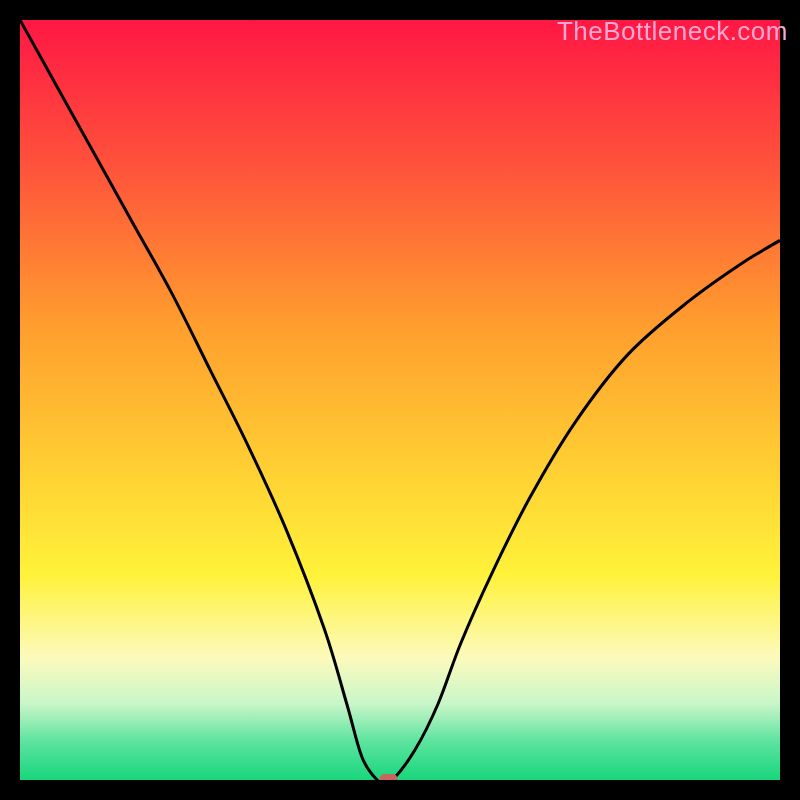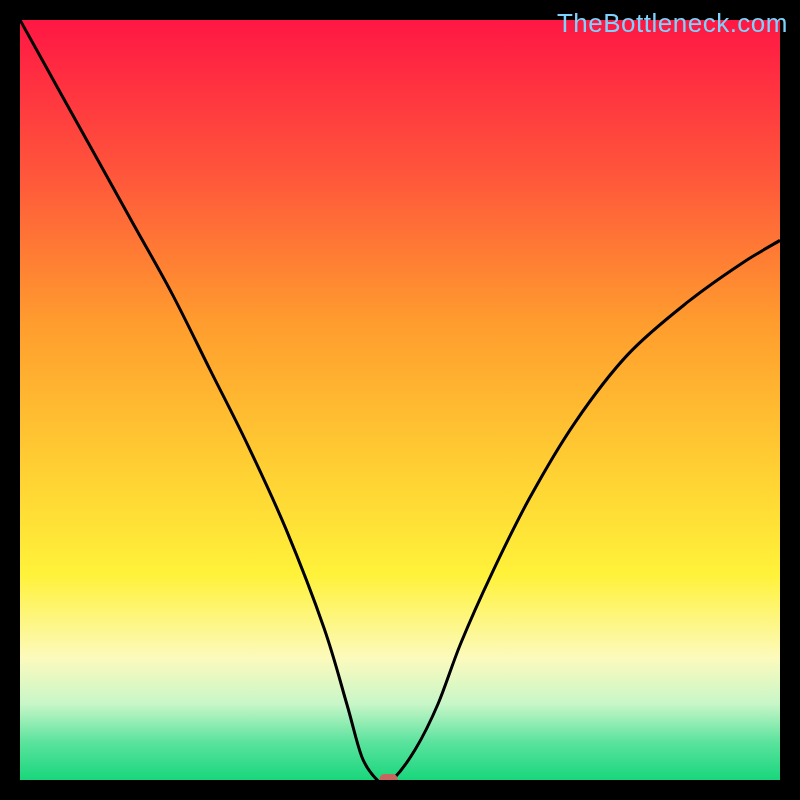--- a/index.html
+++ b/index.html
@@ -6,23 +6,23 @@
     margin: 0;
     padding: 0;
     width: 800px;
     height: 800px;
     background: #000;
     position: relative;
     font-family: Arial, Helvetica, sans-serif;
   }
   .watermark {
     position: absolute;
-    top: 8px;
+    top: 16px;
     right: 12px;
-    color: #7dd3fc;
+    color: #f9a8d4;
     font-size: 26px;
     letter-spacing: 0.5px;
     z-index: 3;
   }
   .plot-wrap {
     position: absolute;
     left: 20px;
     top: 20px;
     width: 760px;
     height: 760px;

